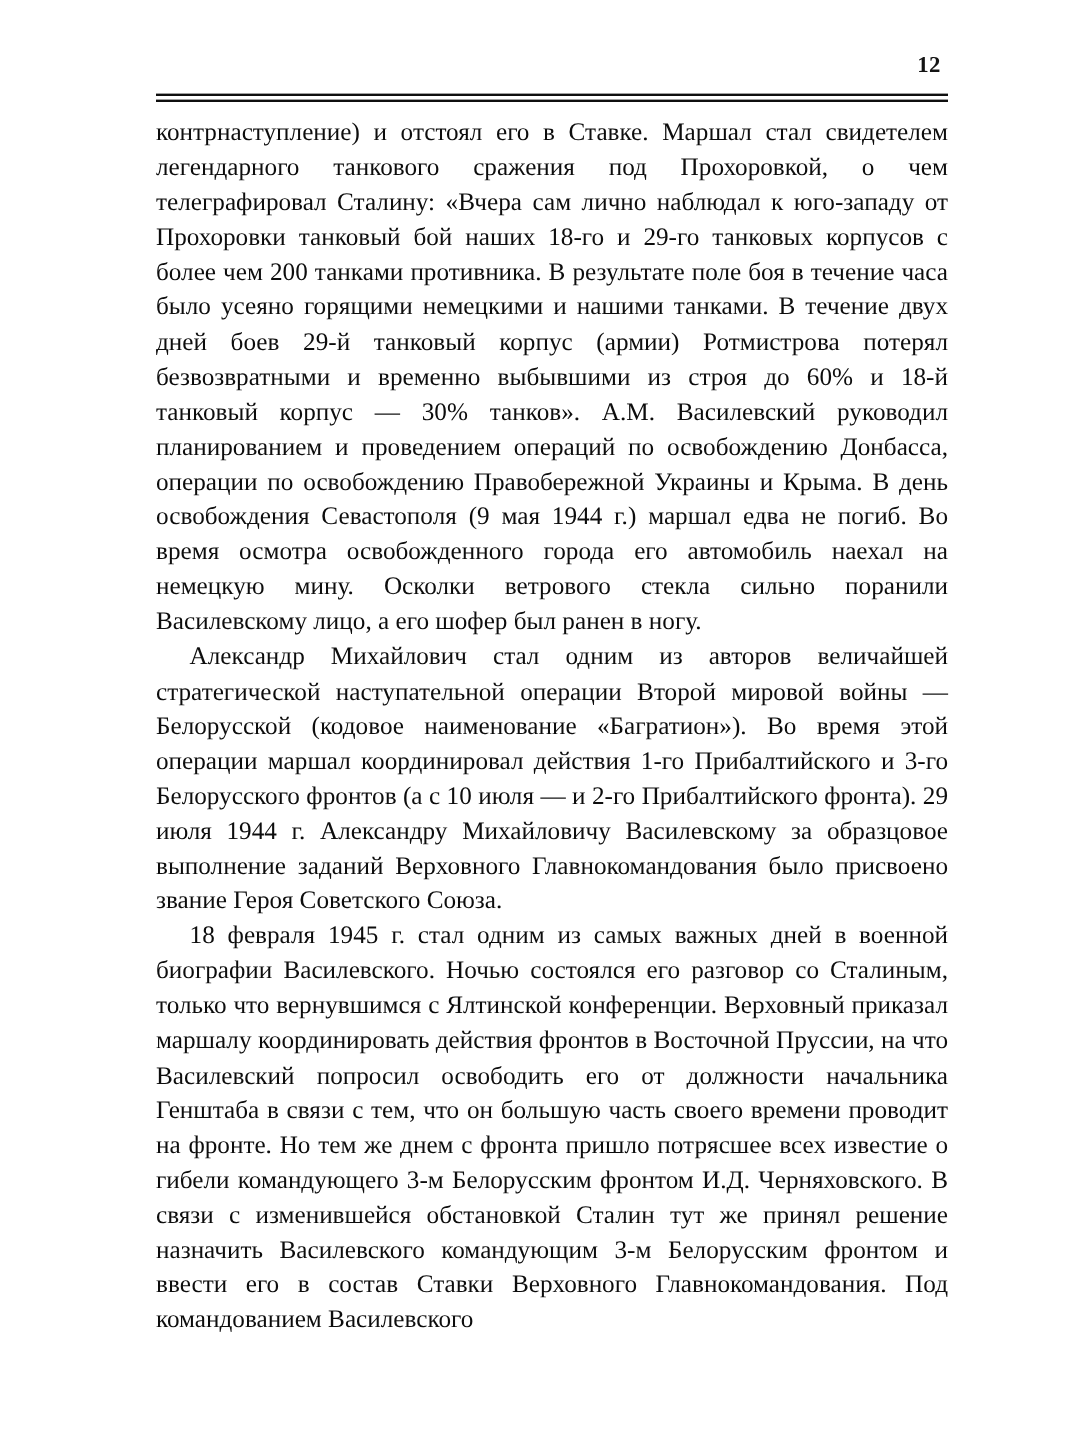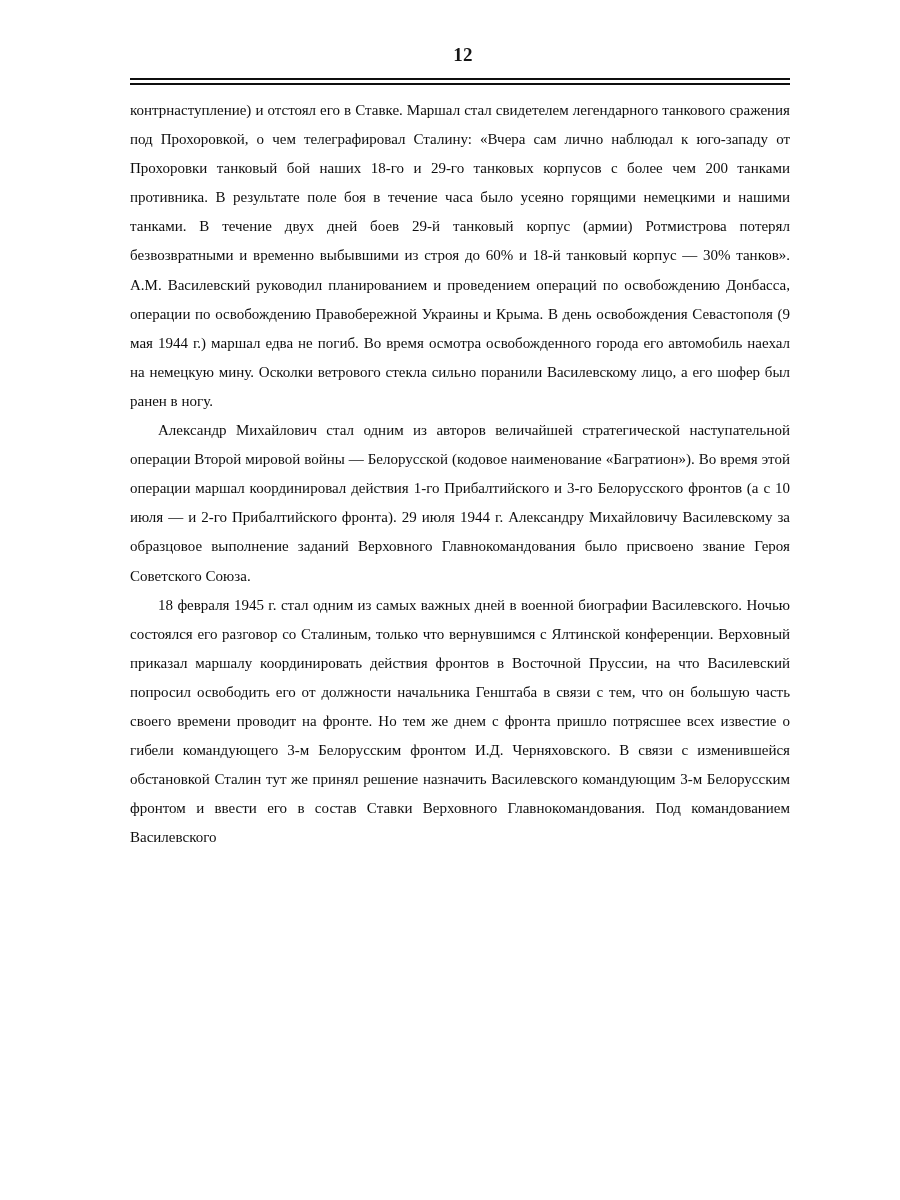--- a/index.html
+++ b/index.html
@@ -21,26 +21,26 @@
     height: 1200px;
     background: #ffffff;
     overflow: hidden;
     box-sizing: border-box;
   }
 
   
   .page-header {
     position: absolute;
     left: 130px;
-    right: 104px;
+    right: 116px;
     top: 44px;
     height: 30px;
     display: flex;
     align-items: baseline;
-    justify-content: center;
+    justify-content: flex-end;
   }
 
   .folio {
     font-family: "Liberation Serif", "DejaVu Serif", serif;
     font-size: 19px;
     font-weight: bold;
     letter-spacing: 0.3px;
     color: #141414;
     white-space: nowrap;
   }
@@ -77,21 +77,21 @@
     top: 5px;
     height: 1.6px;
   }
 
   
   .body-text {
     position: absolute;
     left: 130px;
     top: 96px;
     width: 660px;
-    font-size: 15px;
+    font-size: 21px;
     line-height: 29.1px;
     text-align: justify;
     text-justify: inter-word;
     color: #0d0d0d;
     hyphens: none;
   }
 
   .body-text p {
     margin: 0;
     text-indent: 0;

